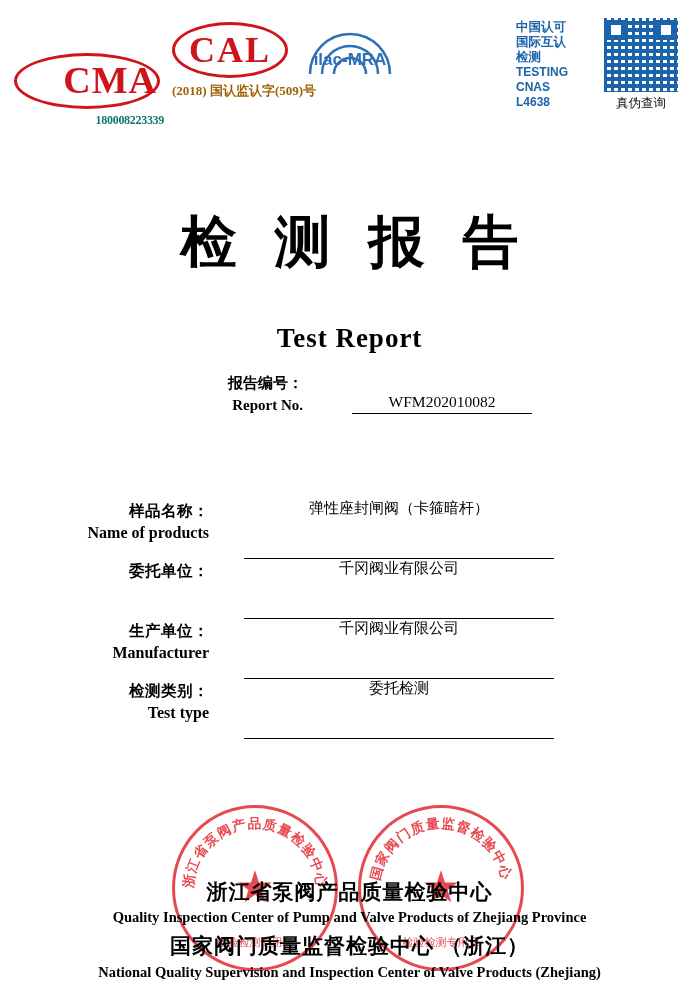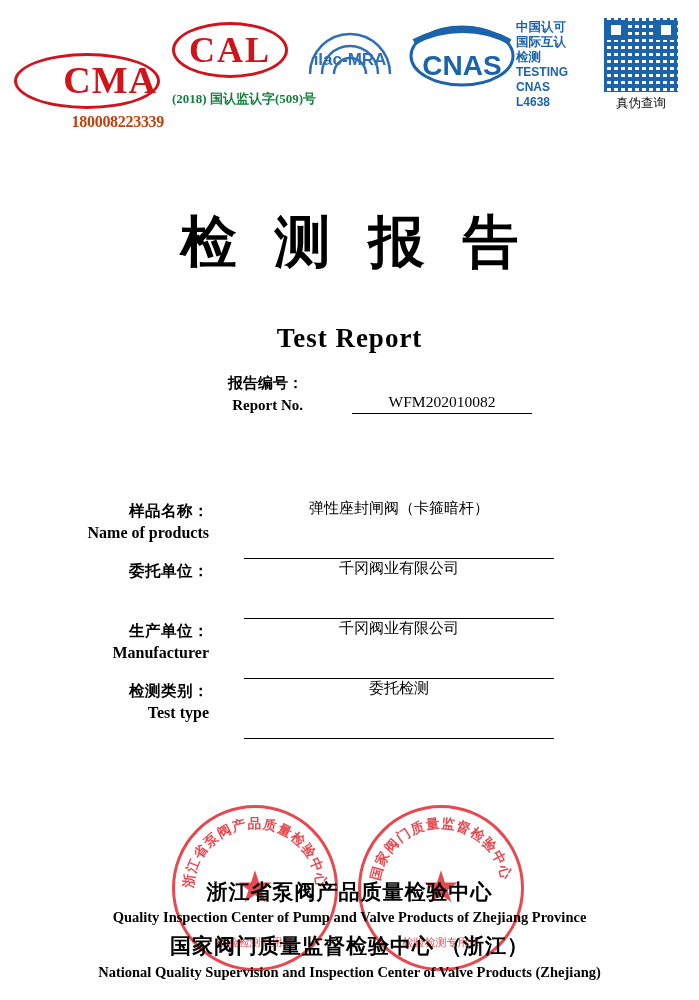--- a/index.html
+++ b/index.html
@@ -44,22 +44,22 @@
     color: #d0141c;
     font-weight: bold;
     font-size: 38px;
     line-height: 50px;
     letter-spacing: 1px;
     font-family: "Liberation Serif", serif;
   }
   .cma-oval span { position: relative; top: -1px; }
   .cma-no {
     margin-top: 4px;
-    color: #c2410c;
-    font-size: 16px;
+    color: #0f766e;
+    font-size: 12px;
     font-weight: bold;
     white-space: nowrap;
     letter-spacing: -0.3px;
   }
 
   
   .cal {
     position: absolute;
     left: 172px;
     top: 14px;
@@ -72,22 +72,22 @@
     border: 3px solid #d0141c;
     border-radius: 50%/50%;
     box-sizing: border-box;
     color: #d0141c;
     font-weight: bold;
     font-size: 36px;
     line-height: 50px;
     letter-spacing: 2px;
   }
   .cal-no {
-    margin-top: 12px;
-    color: #15803d;
+    margin-top: 4px;
+    color: #a16207;
     font-size: 13px;
     font-weight: bold;
     white-space: nowrap;
     font-family: Liberation Serif, serif;
   }
 
   
   .ilac {
     position: absolute;
     left: 296px;
@@ -378,27 +378,20 @@
     <svg width="108" height="64">
       <g fill="none" stroke="#2e6fb7" stroke-width="2.5">
         <path d="M14 50 A40 40 0 0 1 94 50"></path>
         <path d="M26 50 A28 28 0 0 1 82 50"></path>
         <path d="M38 50 A16 16 0 0 1 70 50"></path>
       </g>
     </svg>
     <div class="ilac-text">ilac-MRA</div>
   </div>
 
-  <div class="cnas">
-    <svg width="108" height="72">
-      <ellipse cx="54" cy="36" rx="51" ry="29" fill="none" stroke="#1b63ab" stroke-width="3"></ellipse>
-      <path d="M6 22 C36 6, 74 6, 102 22" fill="none" stroke="#1b63ab" stroke-width="6"></path>
-    </svg>
-    <div class="cnas-text">CNAS</div>
-  </div>
 
   <div class="cnas-cn">
     <div>中国认可</div>
     <div>国际互认</div>
     <div>检测</div>
     <div class="eng">TESTING</div>
     <div class="eng">CNAS L4638</div>
   </div>
 
   <div class="qr-box">

